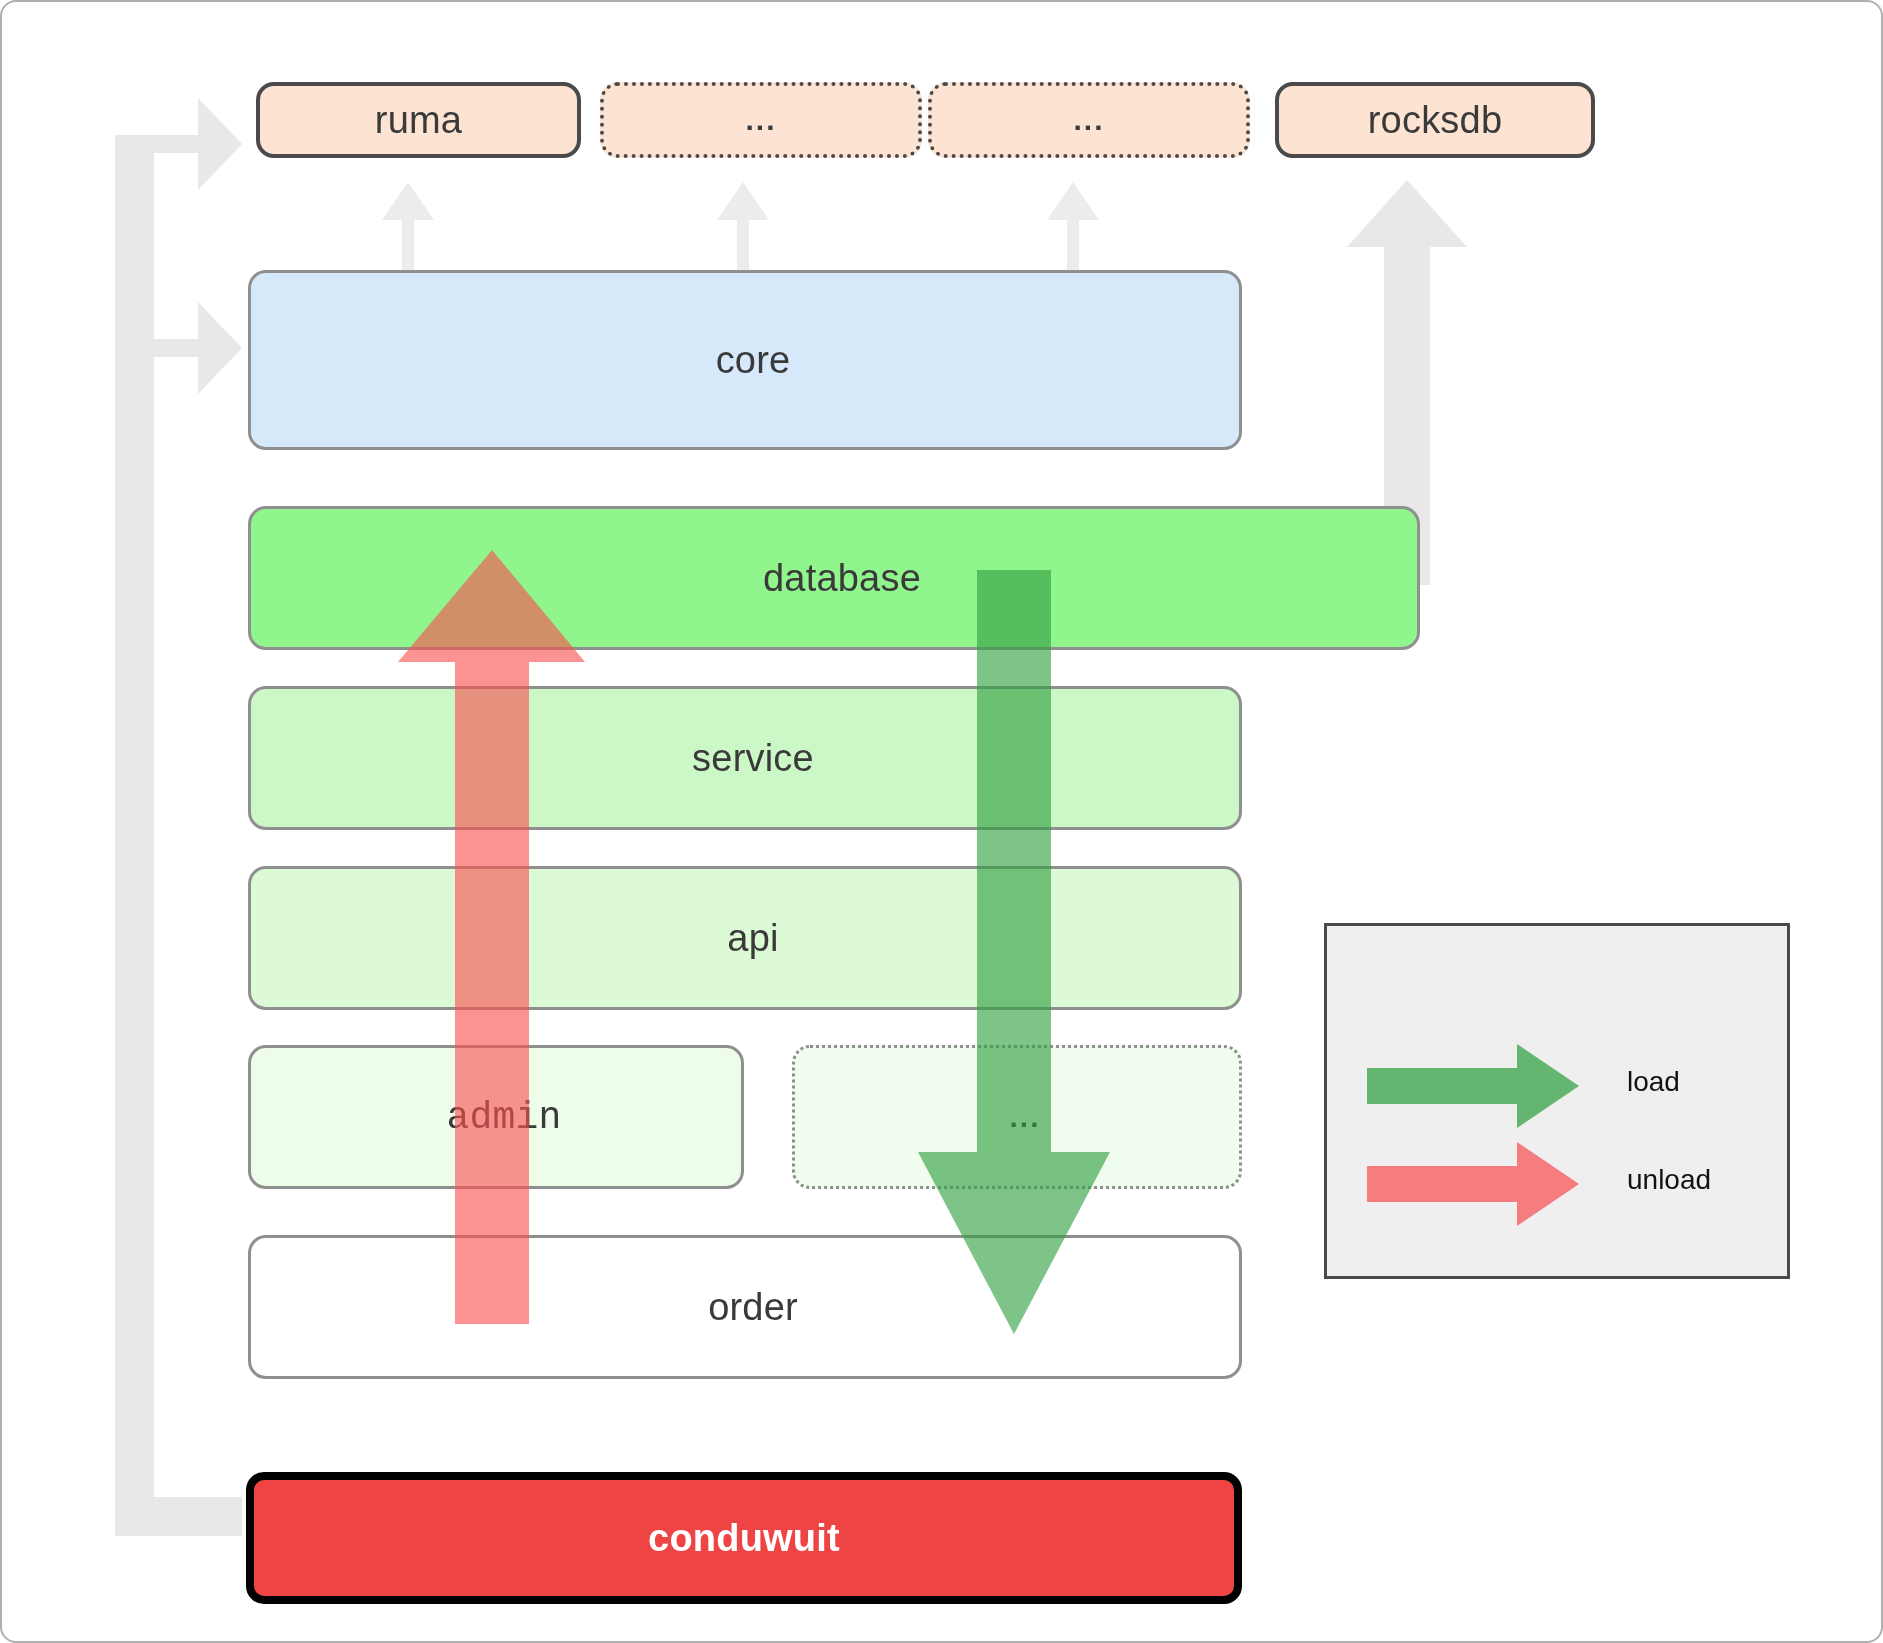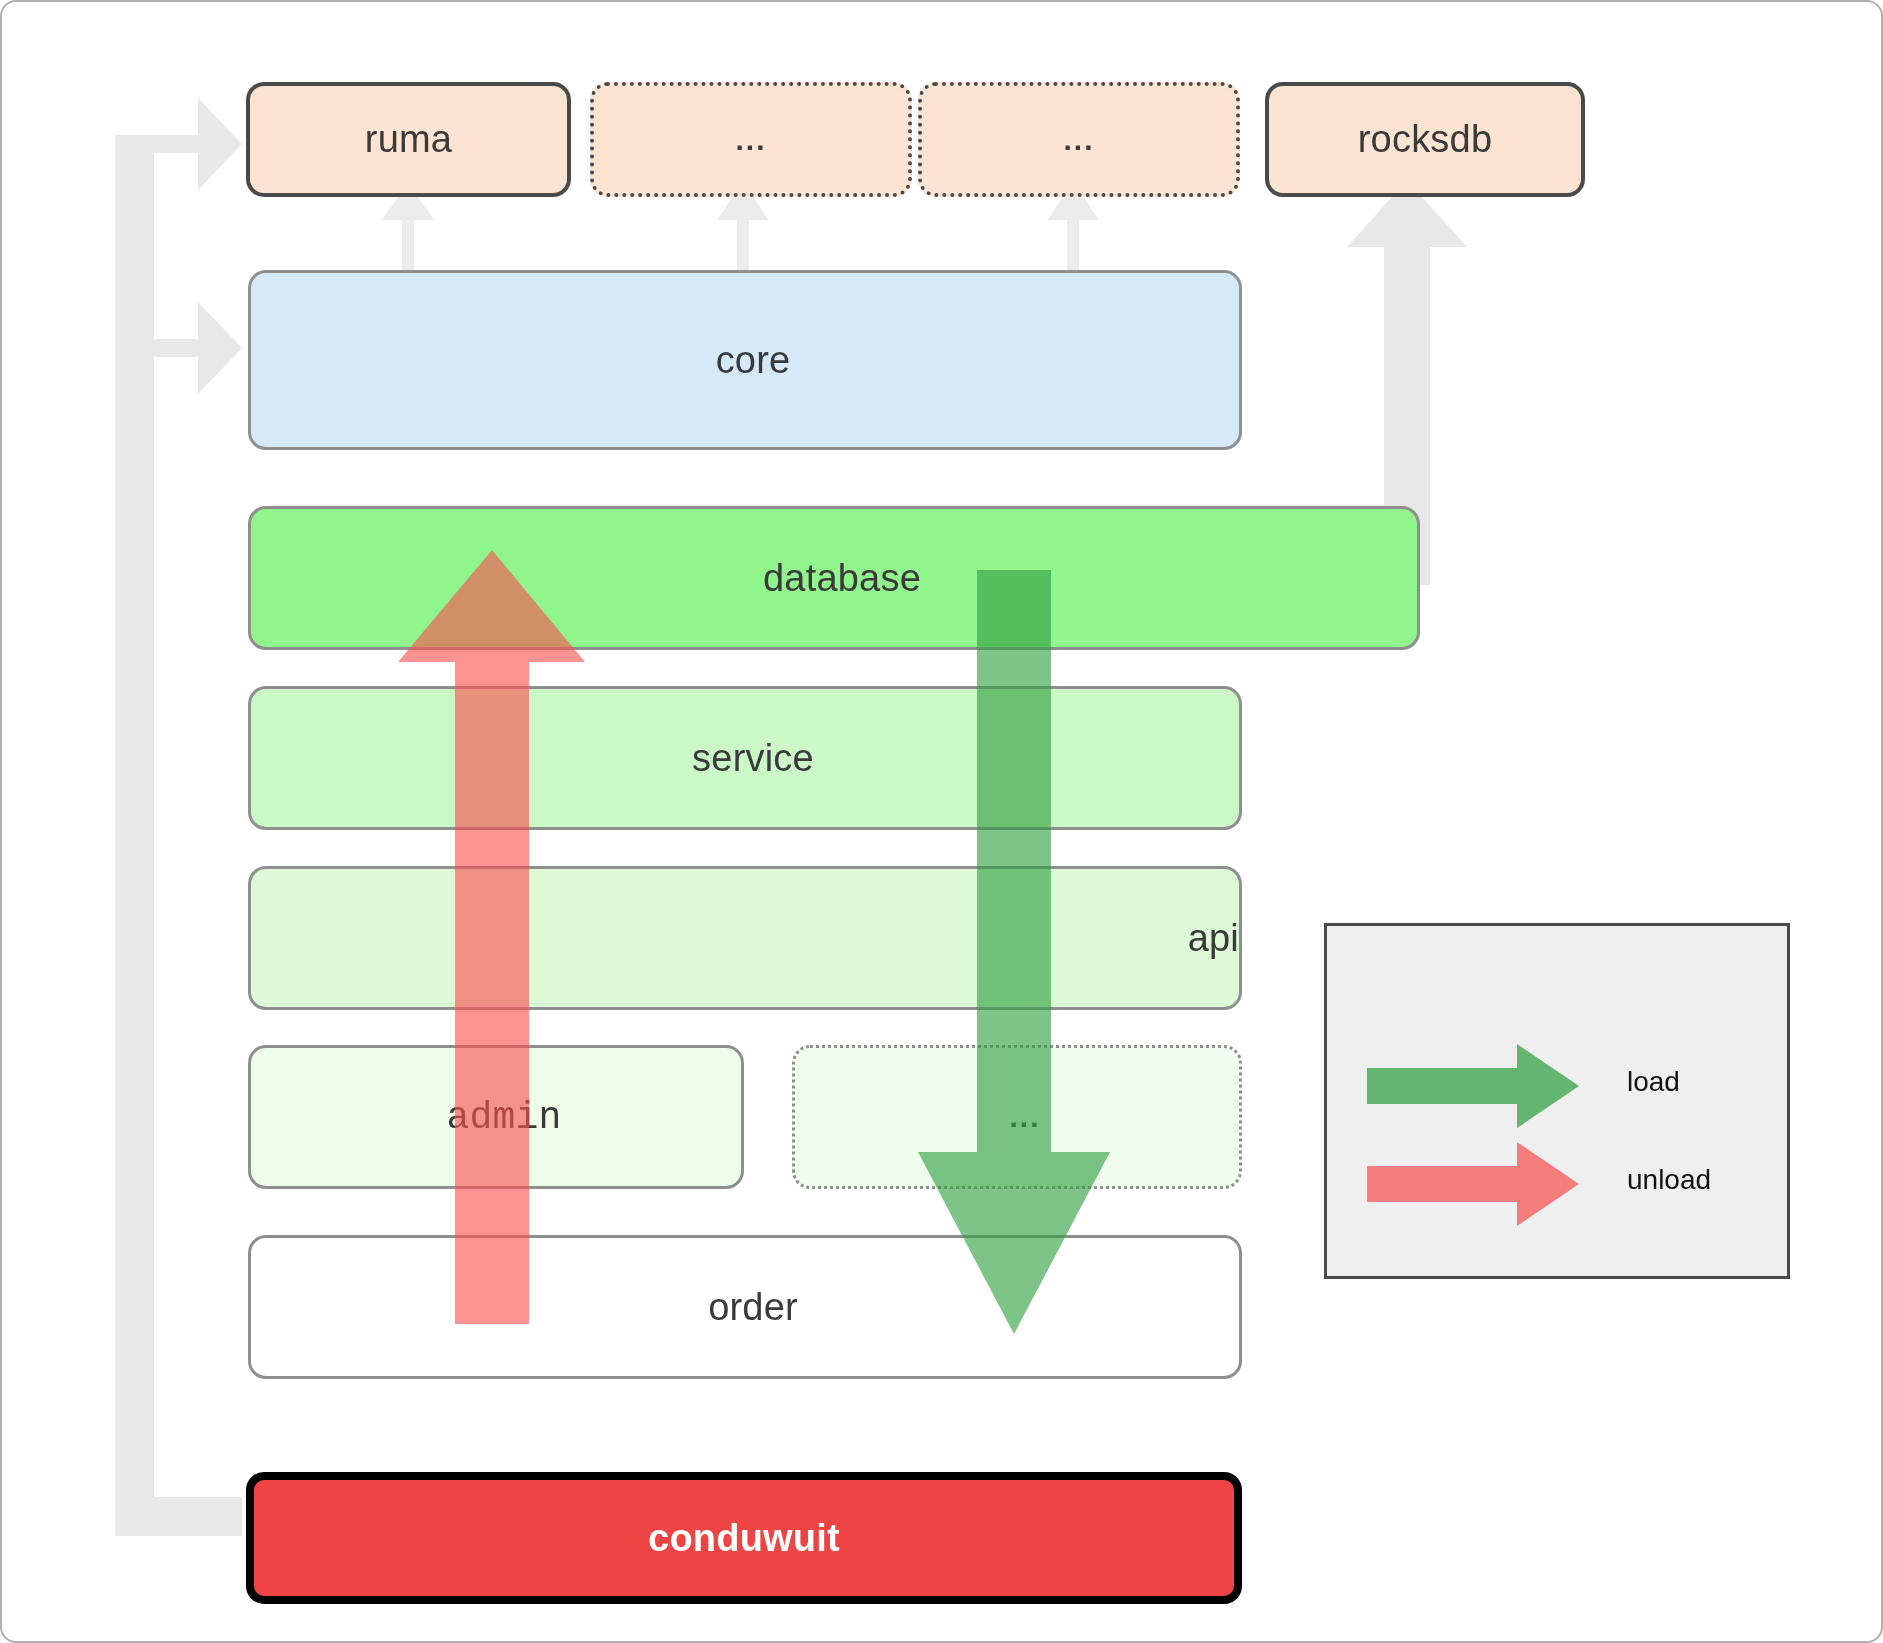--- a/index.html
+++ b/index.html
@@ -17,29 +17,29 @@
   .node{
     position:absolute;box-sizing:border-box;
     display:flex;align-items:center;justify-content:center;
     border-radius:14px;
     font-size:38px;color:#3a3a3a;
     letter-spacing:.2px;
     z-index:5;
   }
   .node.dots{font-size:30px;letter-spacing:2px;font-weight:700;}
   
-  .dep{background:#fce3d2;border:4px solid #4a4a4a;border-radius:18px;height:115px;}
+  .dep{background:#fce3d2;border:4px solid #4a4a4a;border-radius:18px;height:76px;margin-left:10px;}
   .dep.optional{border:4px dotted #4a4a4a;}
   
   .crate{border:3px solid #8f8f8f;border-radius:18px;height:144px;padding-left:16px;}
   .crate.optional{border:3px dotted #8f8f8f;}
   .c-core{background:#d6e9fb;}
   .c-database{background:#91f58e;}
   .c-service{background:#ccf7c7;}
-  .c-api{background:#ddfad7;justify-content:flex-end;}
+  .c-api{background:#ddfad7;}
   .c-admin{background:#edfdea;}
   .c-dots{background:#f0fdee;}
   .c-router{background:#ffffff;}
   .c-root{
     background:#ef4444;border:8px solid #000000;border-radius:18px;
     color:#ffffff;font-weight:700;height:132px;
   }
   
   #legend{
     position:absolute;left:1322px;top:921px;width:466px;height:356px;

